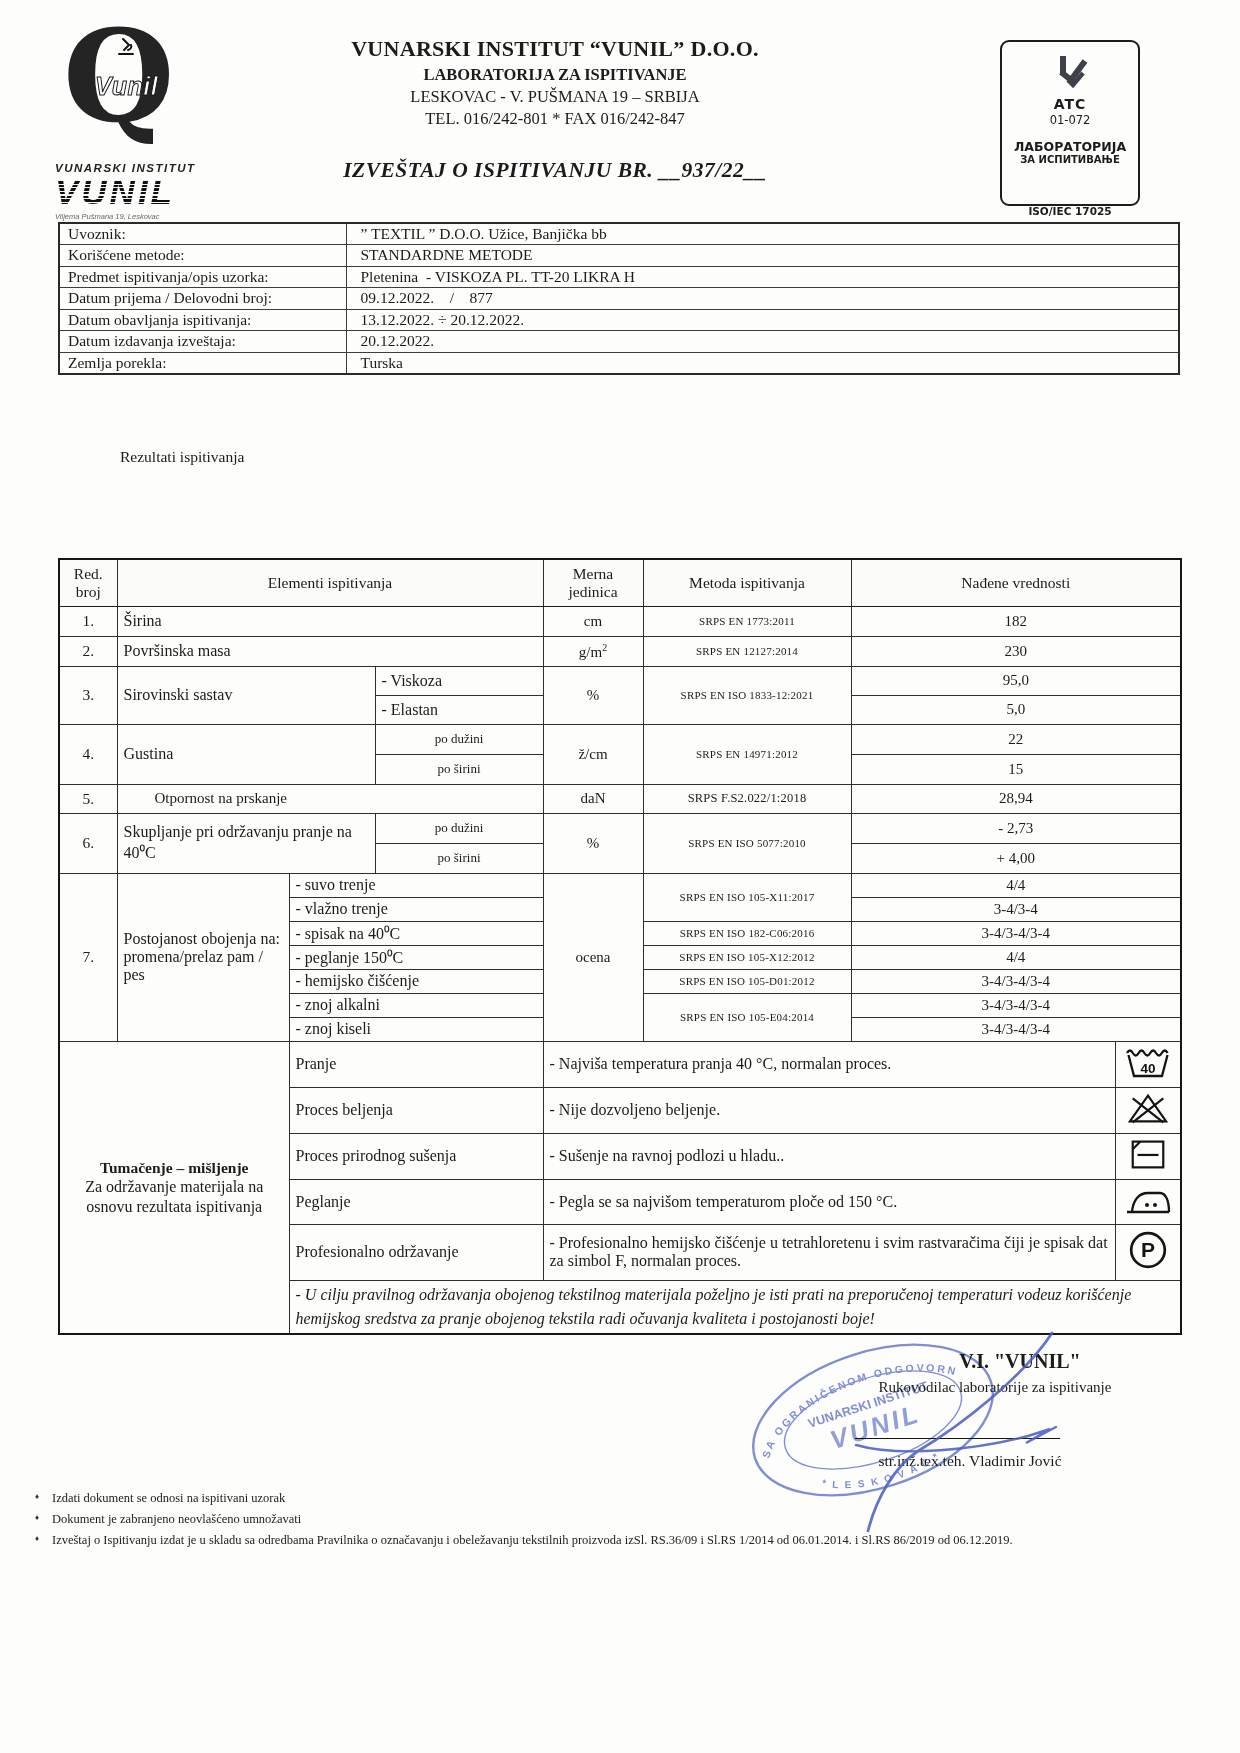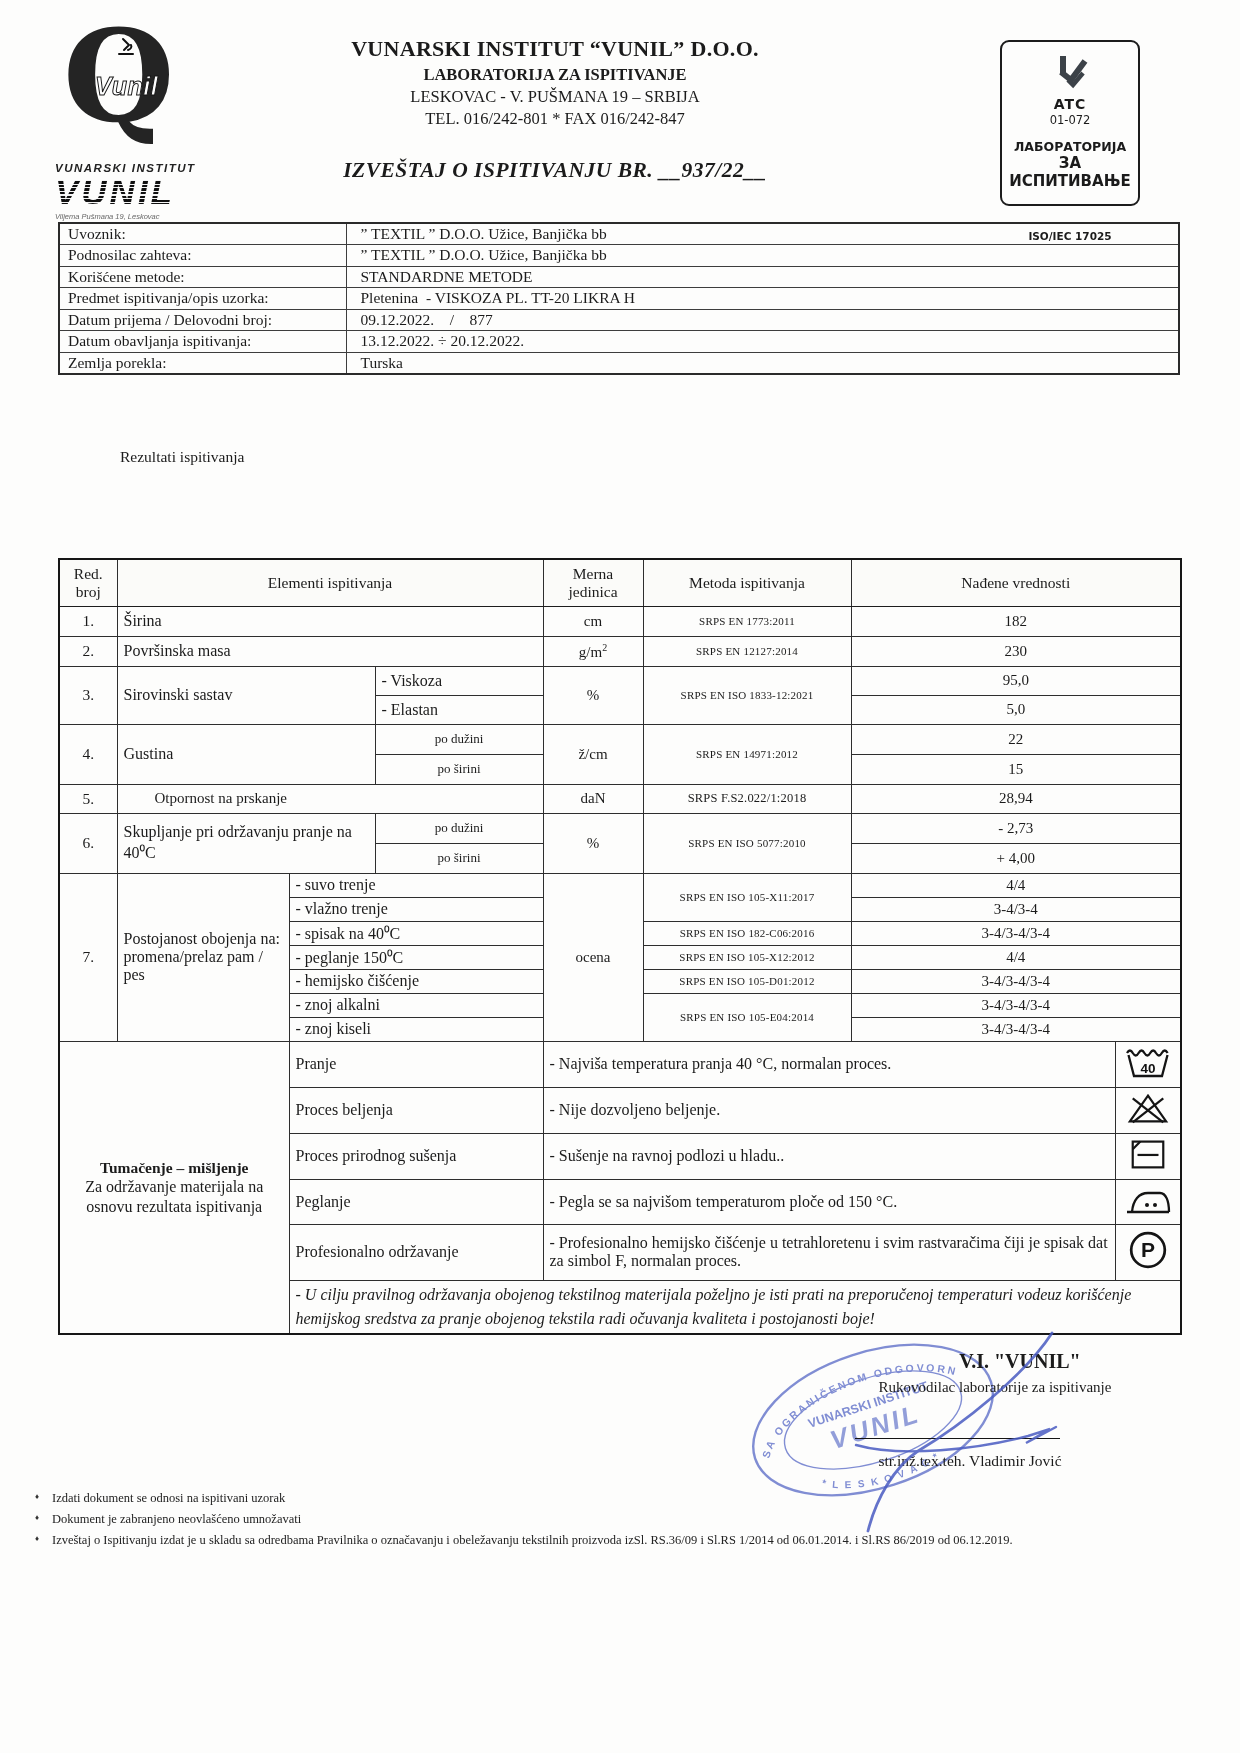--- a/index.html
+++ b/index.html
@@ -23,21 +23,21 @@
   .head-center { position:absolute; left:255px; top:36px; width:600px; text-align:center; }
   .hc-org { font-size:22px; font-weight:bold; letter-spacing:0.3px; }
   .hc-lab { font-size:16.5px; font-weight:bold; margin-top:3px; }
   .hc-line { font-size:16.5px; margin-top:2px; }
   .report-title { position:absolute; left:255px; top:158px; width:600px; text-align:center; font-size:21.5px; font-weight:bold; font-style:italic; letter-spacing:0.5px; }
 
   .atc-box { position:absolute; left:1000px; top:40px; width:140px; height:166px; border:2px solid #1c1c1c; border-radius:9px; text-align:center; padding-top:10px; font-family:"DejaVu Sans", sans-serif; }
   .atc-name { font-size:14px; font-weight:bold; margin-top:2px; letter-spacing:1px; }
   .atc-num { font-size:11.5px; margin-top:1px; }
   .atc-l1 { font-size:12.5px; font-weight:bold; margin-top:12px; }
-  .atc-l2 { font-size:15px; font-weight:bold; }
+  .atc-l2 { font-size:10px; font-weight:bold; }
   .atc-l3 { font-size:10.5px; font-weight:bold;margin-top:40px; }
 
   
   .info-table { position:absolute; left:58px; top:222px; width:1122px; border-collapse:collapse; table-layout:fixed; }
   .info-table td { border:1.5px solid #3d3d3d; font-size:15.5px; height:21.5px; padding:0 8px; white-space:pre-wrap; overflow:hidden; }
   .info-table { border:2px solid #2a2a2a; }
   .info-table td.ilabel { width:287px; }
   .info-table td.ival { padding-left:14px; }
 
   .section-title { position:absolute; left:120px; top:448px; font-size:15.5px; }
@@ -136,38 +136,38 @@
     <div class="atc-l3">ISO/IEC 17025</div>
   </div>
 
   <table class="info-table">
     <tbody>
       <tr>
           <td class="ilabel">Uvoznik:</td>
           <td class="ival">” TEXTIL ” D.O.O. Užice, Banjička bb</td>
         </tr>
       <tr>
-          <td class="ilabel">Podnosilac zahteva:</td>
-          <td class="ival">” TEXTIL ” D.O.O. Užice, Banjička bb</td>
-        </tr>
-      <tr>
           <td class="ilabel">Korišćene metode:</td>
           <td class="ival">STANDARDNE METODE</td>
         </tr>
       <tr>
           <td class="ilabel">Predmet ispitivanja/opis uzorka:</td>
           <td class="ival">Pletenina  - VISKOZA PL. TT-20 LIKRA H</td>
         </tr>
       <tr>
           <td class="ilabel">Datum prijema / Delovodni broj:</td>
           <td class="ival">09.12.2022.    /    877</td>
         </tr>
       <tr>
           <td class="ilabel">Datum obavljanja ispitivanja:</td>
           <td class="ival">13.12.2022. ÷ 20.12.2022.</td>
+        </tr>
+      <tr>
+          <td class="ilabel">Datum izdavanja izveštaja:</td>
+          <td class="ival">20.12.2022.</td>
         </tr>
       <tr>
           <td class="ilabel">Zemlja porekla:</td>
           <td class="ival">Turska</td>
         </tr>
     </tbody>
   </table>
 
   <div class="section-title">Rezultati ispitivanja</div>
 

